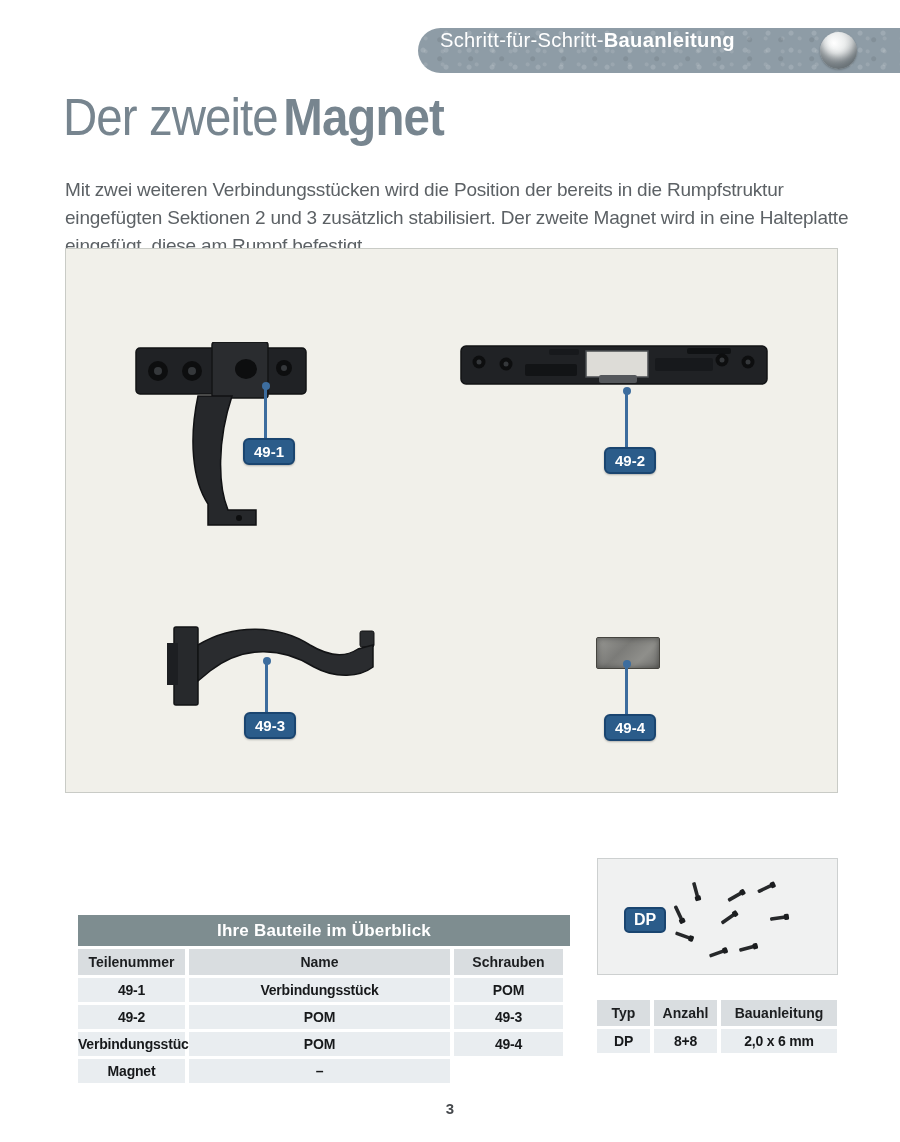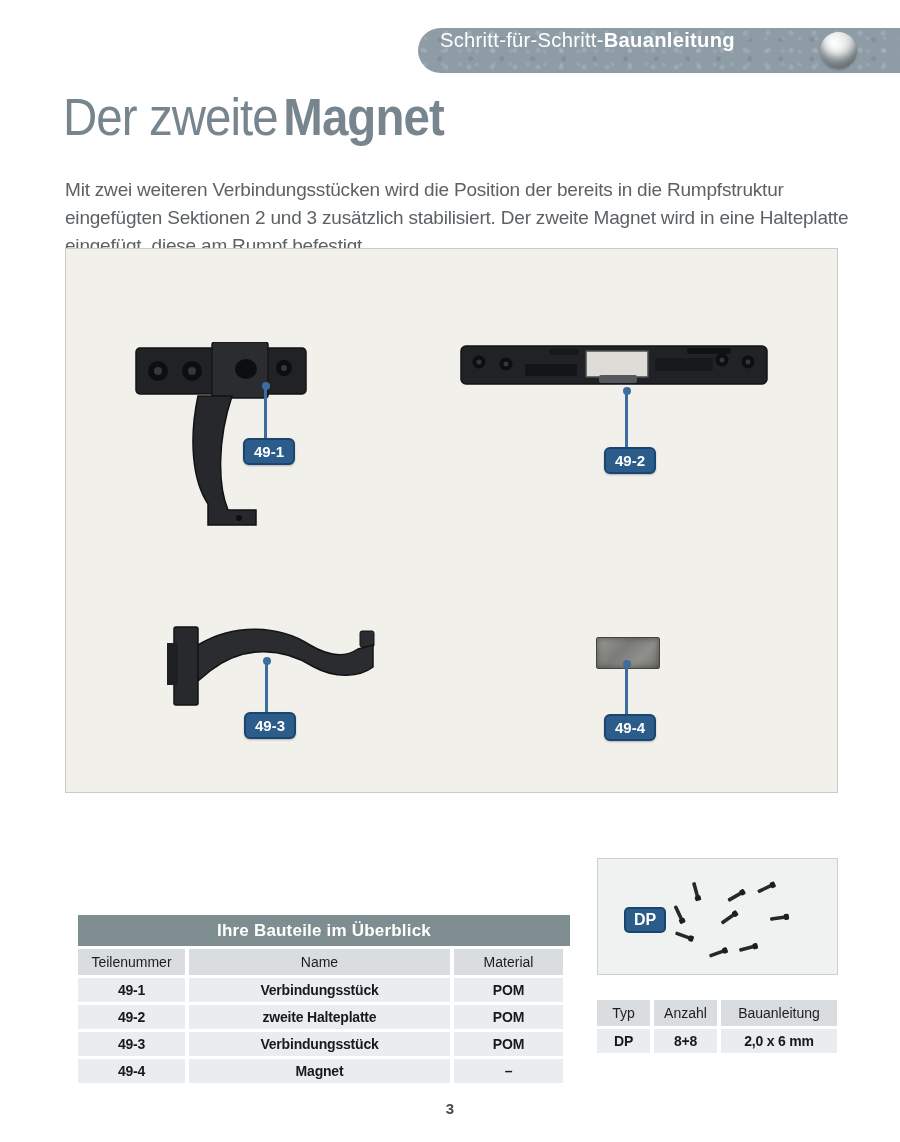--- a/index.html
+++ b/index.html
@@ -63,21 +63,21 @@
   
   .data-table{position:absolute;background:#fff;}
   .tbl-title{
     background:#7e8d90;color:#fff;font-weight:bold;font-size:17px;
     text-align:center;line-height:31px;height:31px;letter-spacing:.2px;
   }
   .tbl-grid{display:grid;gap:3px 4px;margin-top:3px;background:#fff;}
   .parts-grid{grid-template-columns:107px 261px 109px;}
   .screws-grid{grid-template-columns:53px 63px 116px;}
   .tbl-head{
-    background:#d9dde0;color:#1c1e20;font-weight:normal;font-size:14px;
+    background:#d9dde0;color:#1c1e20;font-weight:bold;font-size:14px;
     text-align:center;padding:5px 8px;
   }
   .tbl-cell{
     background:#e9edf0;color:#17191b;font-weight:bold;font-size:14px;
     text-align:center;padding:4px 0;letter-spacing:-.2px;
   }
   
   .page-number{
     position:absolute;left:0;right:0;top:1100px;text-align:center;
     font-size:15px;font-weight:bold;color:#46494d;
@@ -200,28 +200,27 @@
     </g>
   </svg>
   <div class="dp-label">DP</div>
 </div>
 
 <div class="data-table" style="left:65px;top:915px;width:492px;margin-left:13px;">
   <div class="tbl-title">Ihre Bauteile im Überblick</div>
   <div class="tbl-grid parts-grid">
     <div class="tbl-head">Teilenummer</div>
     <div class="tbl-head">Name</div>
-    <div class="tbl-head">Material</div>
+    <div class="tbl-head">Schrauben</div>
 
     <div class="tbl-cell">49-1</div>
     <div class="tbl-cell">Verbindungsstück</div>
     <div class="tbl-cell">POM</div>
 
     <div class="tbl-cell">49-2</div>
-    <div class="tbl-cell">zweite Halteplatte</div>
     <div class="tbl-cell">POM</div>
 
     <div class="tbl-cell">49-3</div>
     <div class="tbl-cell">Verbindungsstück</div>
     <div class="tbl-cell">POM</div>
 
     <div class="tbl-cell">49-4</div>
     <div class="tbl-cell">Magnet</div>
     <div class="tbl-cell">–</div>
   </div>

